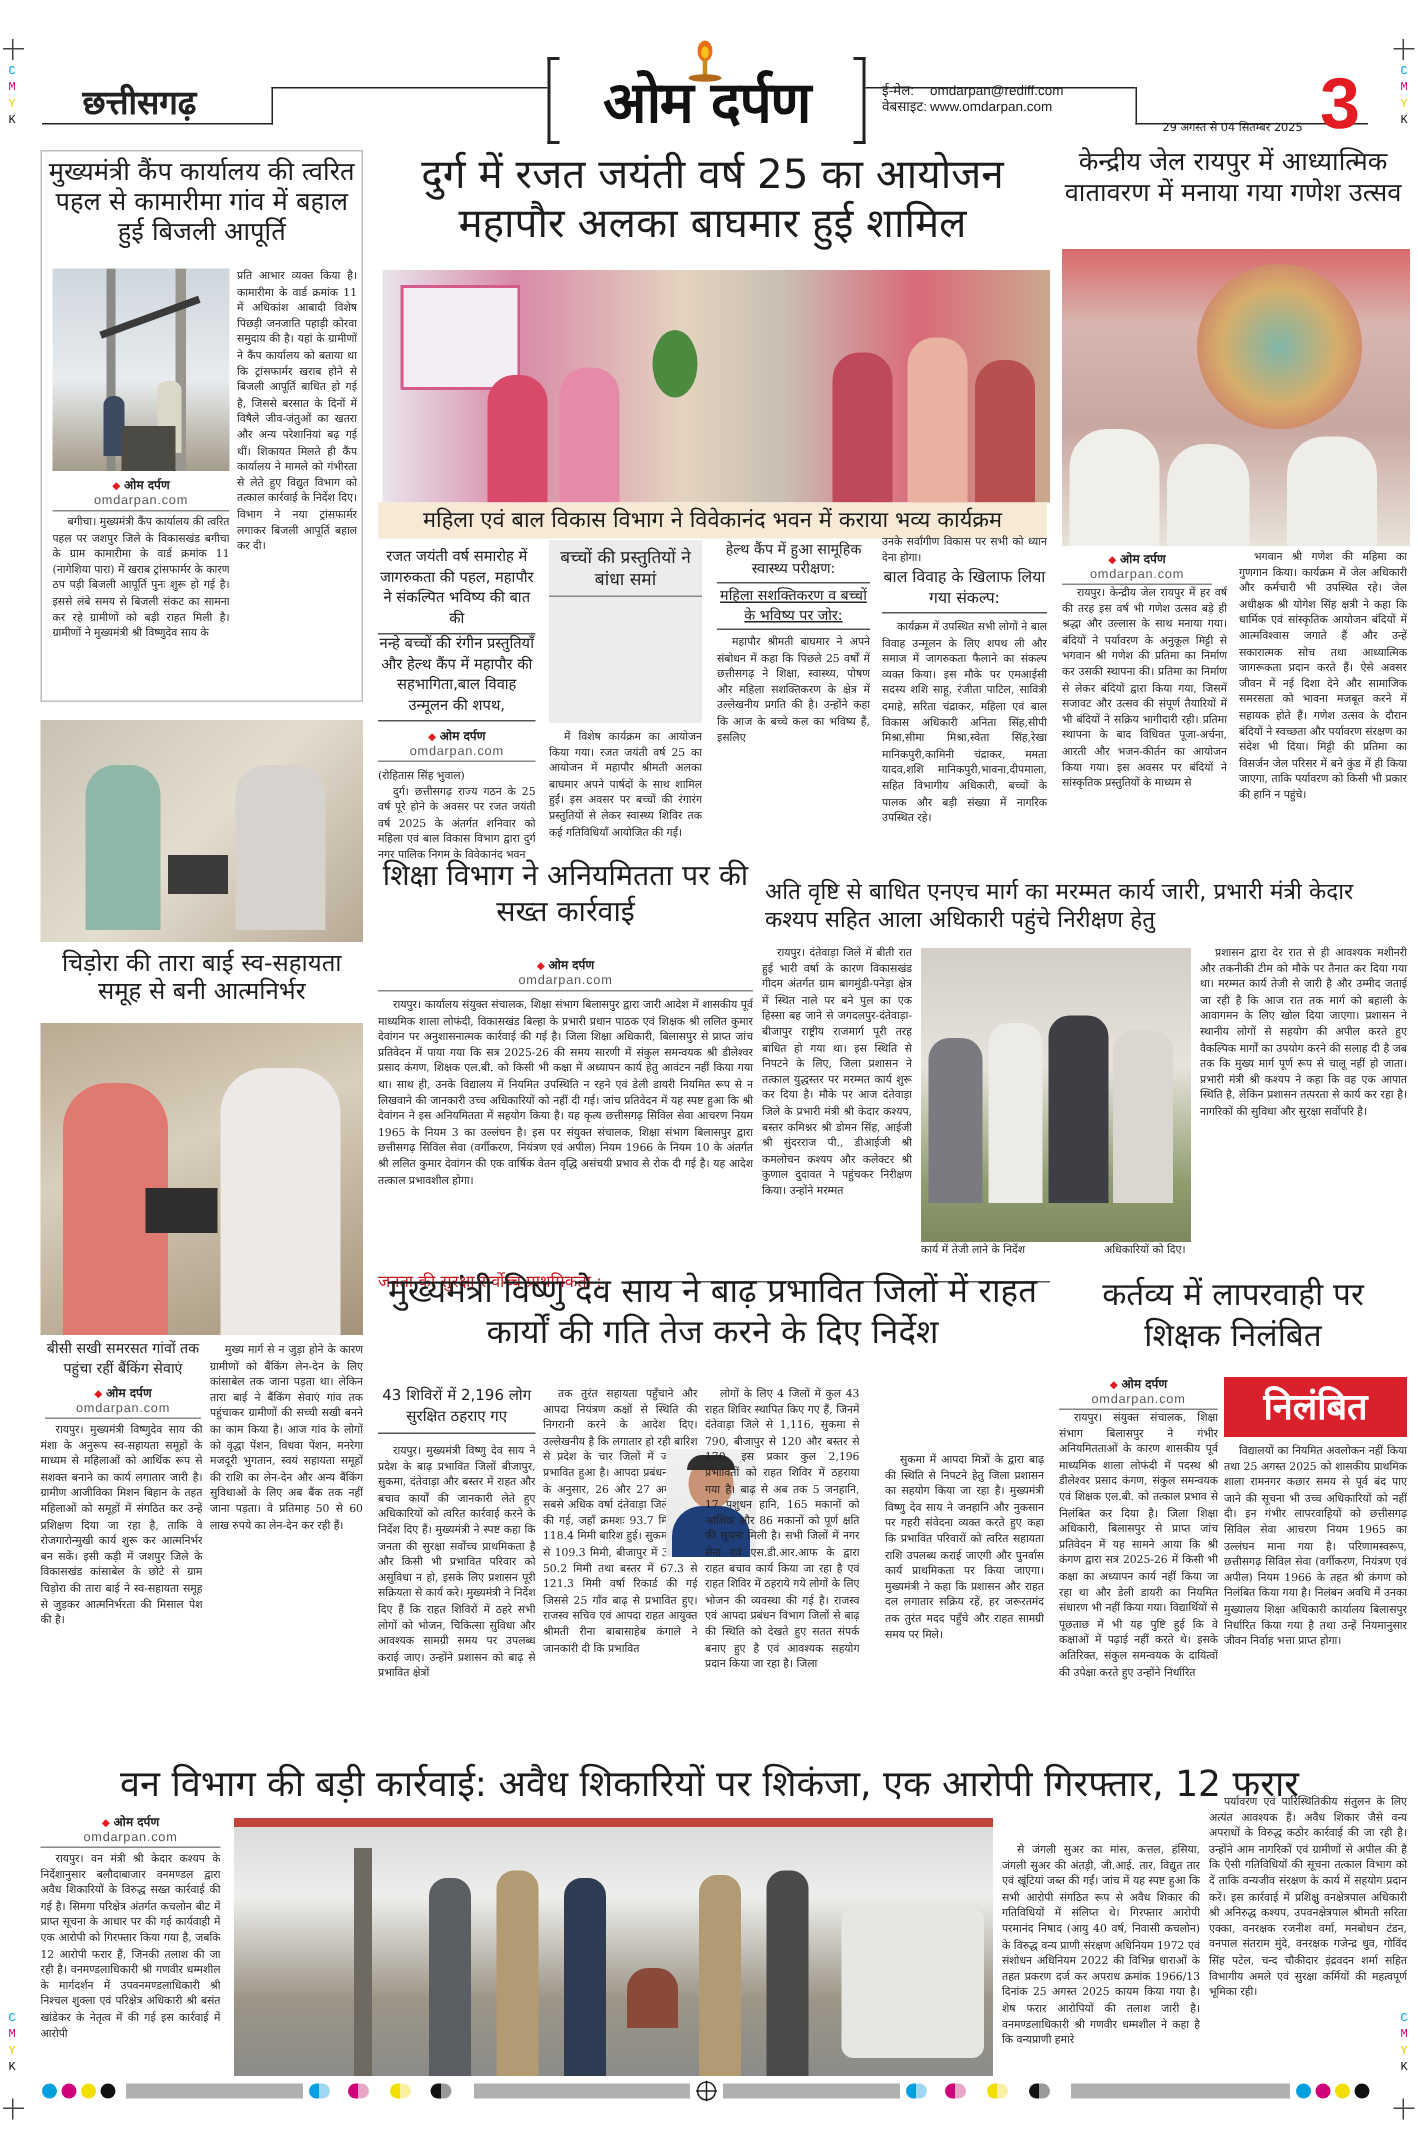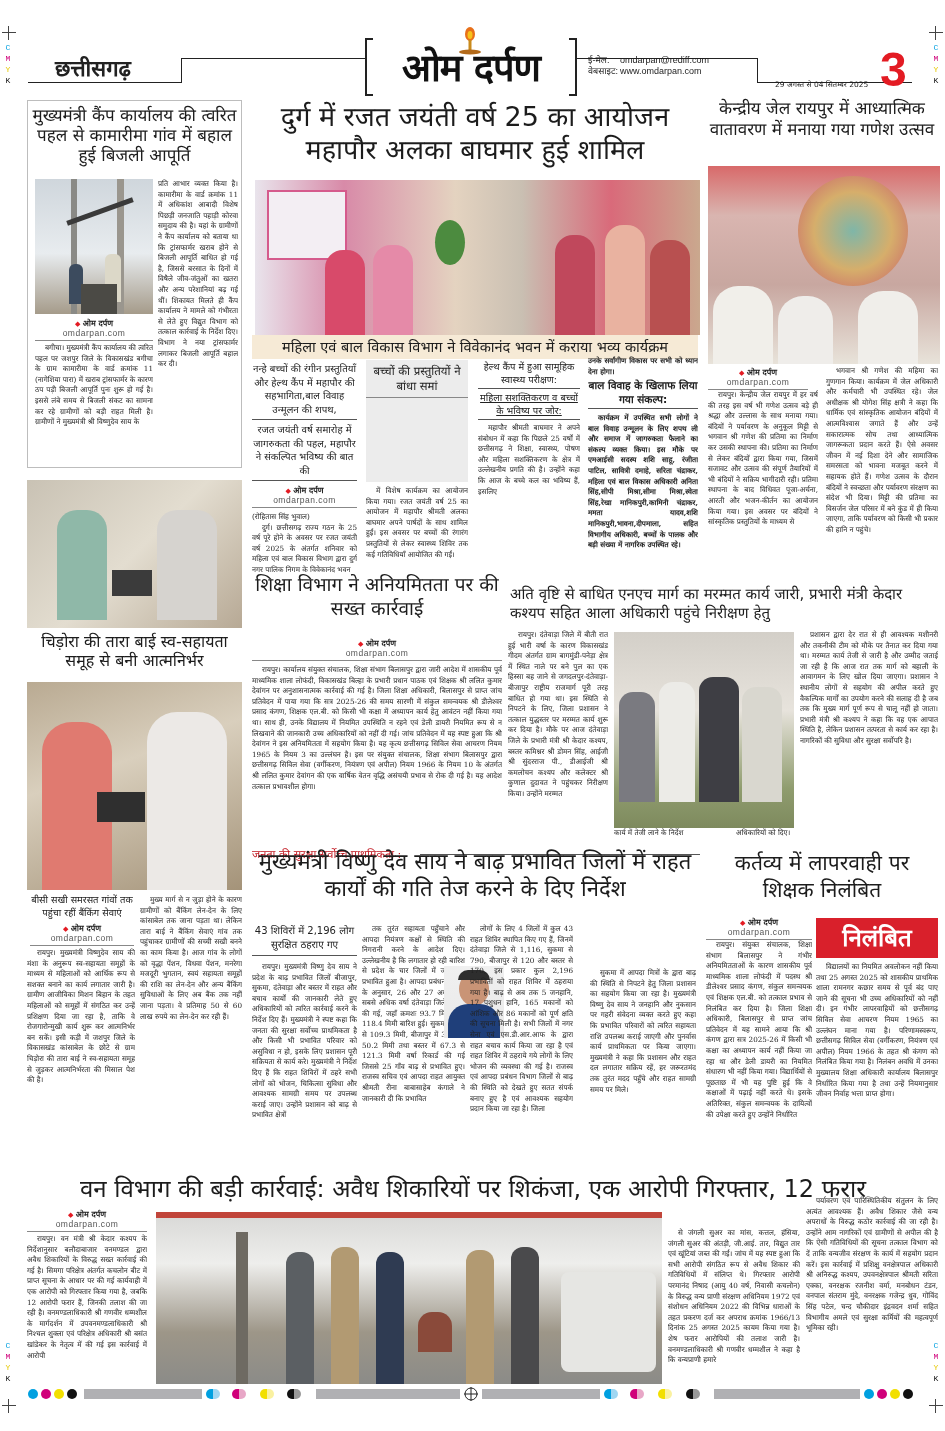--- a/index.html
+++ b/index.html
@@ -156,22 +156,22 @@
   <div style="position:absolute;left:70px;top:70px;width:40px;height:85px;background:#d84a6a;border-radius:18px 18px 0 0;"></div>
   <div style="position:absolute;left:118px;top:65px;width:40px;height:90px;background:#e58aa8;border-radius:18px 18px 0 0;"></div>
   <div style="position:absolute;left:180px;top:40px;width:30px;height:45px;background:#4c8b3f;border-radius:50%;"></div>
   <div style="position:absolute;left:300px;top:55px;width:40px;height:100px;background:#c0485c;border-radius:18px 18px 0 0;"></div>
   <div style="position:absolute;left:350px;top:45px;width:40px;height:110px;background:#e9b2a0;border-radius:18px 18px 0 0;"></div>
   <div style="position:absolute;left:395px;top:60px;width:40px;height:95px;background:#b85050;border-radius:18px 18px 0 0;"></div>
 </div>
 <div class="hl" style="position:absolute;left:252px;top:335px;width:446px;height:24px;background:#f6ead6;font-size:14.5px;line-height:24px;">महिला एवं बाल विकास विभाग ने विवेकानंद भवन में कराया भव्य कार्यक्रम</div>
 
 <div style="position:absolute;left:252px;top:362px;width:105px;">
+  <div class="sub-hl" style="padding-top:3px;border-bottom:1px solid #555;padding-bottom:3px;font-size:9.8px;line-height:13.5px;">रजत जयंती वर्ष समारोह में जागरुकता की पहल, महापौर ने संकल्पित भविष्य की बात की</div>
   <div class="sub-hl" style="border-bottom:1px solid #555;padding-bottom:3px;font-size:9.8px;line-height:13.5px;">नन्हे बच्चों की रंगीन प्रस्तुतियाँ और हेल्थ कैंप में महापौर की सहभागिता,बाल विवाह उन्मूलन की शपथ,</div>
-  <div class="sub-hl" style="padding-top:3px;border-bottom:1px solid #555;padding-bottom:3px;font-size:9.8px;line-height:13.5px;">रजत जयंती वर्ष समारोह में जागरुकता की पहल, महापौर ने संकल्पित भविष्य की बात की</div>
   <div class="byline" style="margin-top:3px;">
     <div class="b1">ओम दर्पण</div>
     <div class="b2">omdarpan.com</div>
   </div>
   <div class="body-text" style="margin-top:4px;height:70px;">
     <div style="text-align:left;">(रोहितास सिंह भुवाल)</div>
     <p>दुर्ग। छत्तीसगढ़ राज्य गठन के 25 वर्ष पूरे होने के अवसर पर रजत जयंती वर्ष 2025 के अंतर्गत शनिवार को महिला एवं बाल विकास विभाग द्वारा दुर्ग नगर पालिक निगम के विवेकानंद भवन</p>
   </div>
 </div>
 
@@ -183,21 +183,21 @@
   </div>
 
 <div style="position:absolute;left:478px;top:360px;width:102px;">
   <div class="sub-hl" style="font-size:9.5px;line-height:13px;border-bottom:1px solid #555;padding-bottom:2px;">हेल्थ कैंप में हुआ सामूहिक स्वास्थ्य परीक्षण:</div>
   <div class="sub-hl" style="font-size:9.5px;line-height:13px;border-bottom:1px solid #555;padding-bottom:2px;margin-top:2px;text-decoration:underline;">महिला सशक्तिकरण व बच्चों के भविष्य पर जोर:</div>
   <div class="body-text" style="margin-top:3px;height:74px;">
       <p>महापौर श्रीमती बाघमार ने अपने संबोधन में कहा कि पिछले 25 वर्षों में छत्तीसगढ़ ने शिक्षा, स्वास्थ्य, पोषण और महिला सशक्तिकरण के क्षेत्र में उल्लेखनीय प्रगति की है। उन्होंने कहा कि आज के बच्चे कल का भविष्य हैं, इसलिए</p>
     </div>
 </div>
 
-<div style="position:absolute;left:588px;top:356px;width:110px;font-weight:bold;">
+<div style="position:absolute;left:588px;top:356px;width:110px;">
   <div class="body-text" style="height:22px;">उनके सर्वांगीण विकास पर सभी को ध्यान देना होगा।</div>
   <div class="sub-hl" style="font-size:10.5px;line-height:14px;border-bottom:1px solid #555;padding-bottom:2px;">बाल विवाह के खिलाफ लिया गया संकल्प:</div>
   <div class="body-text" style="margin-top:4px;height:155px;">
       <p>कार्यक्रम में उपस्थित सभी लोगों ने बाल विवाह उन्मूलन के लिए शपथ ली और समाज में जागरुकता फैलाने का संकल्प व्यक्त किया। इस मौके पर एमआईसी सदस्य शशि साहू, रंजीता पाटिल, सावित्री दमाहे, सरिता चंद्राकर, महिला एवं बाल विकास अधिकारी अनिता सिंह,सीपी मिश्रा,सीमा मिश्रा,स्वेता सिंह,रेखा मानिकपुरी,कामिनी चंद्राकर, ममता यादव,शशि मानिकपुरी,भावना,दीपमाला, सहित विभागीय अधिकारी, बच्चों के पालक और बड़ी संख्या में नागरिक उपस्थित रहे।</p>
     </div>
 </div>
 
 <div class="hl" style="position:absolute;left:706px;top:98px;width:232px;font-size:17px;line-height:21px;">केन्द्रीय जेल रायपुर में आध्यात्मिक वातावरण में मनाया गया गणेश उत्सव</div>
 <div class="photo" style="left:708px;top:166px;width:232px;height:198px;background:linear-gradient(180deg,#d86a6a 0%,#d9b5b0 25%,#c8a7a0 60%,#e8e3da 100%);">
   <div style="position:absolute;left:90px;top:10px;width:110px;height:110px;background:radial-gradient(circle,#7fb6a8 0%,#d6ae6b 50%,#c85d6a 100%);border-radius:50%;"></div>

